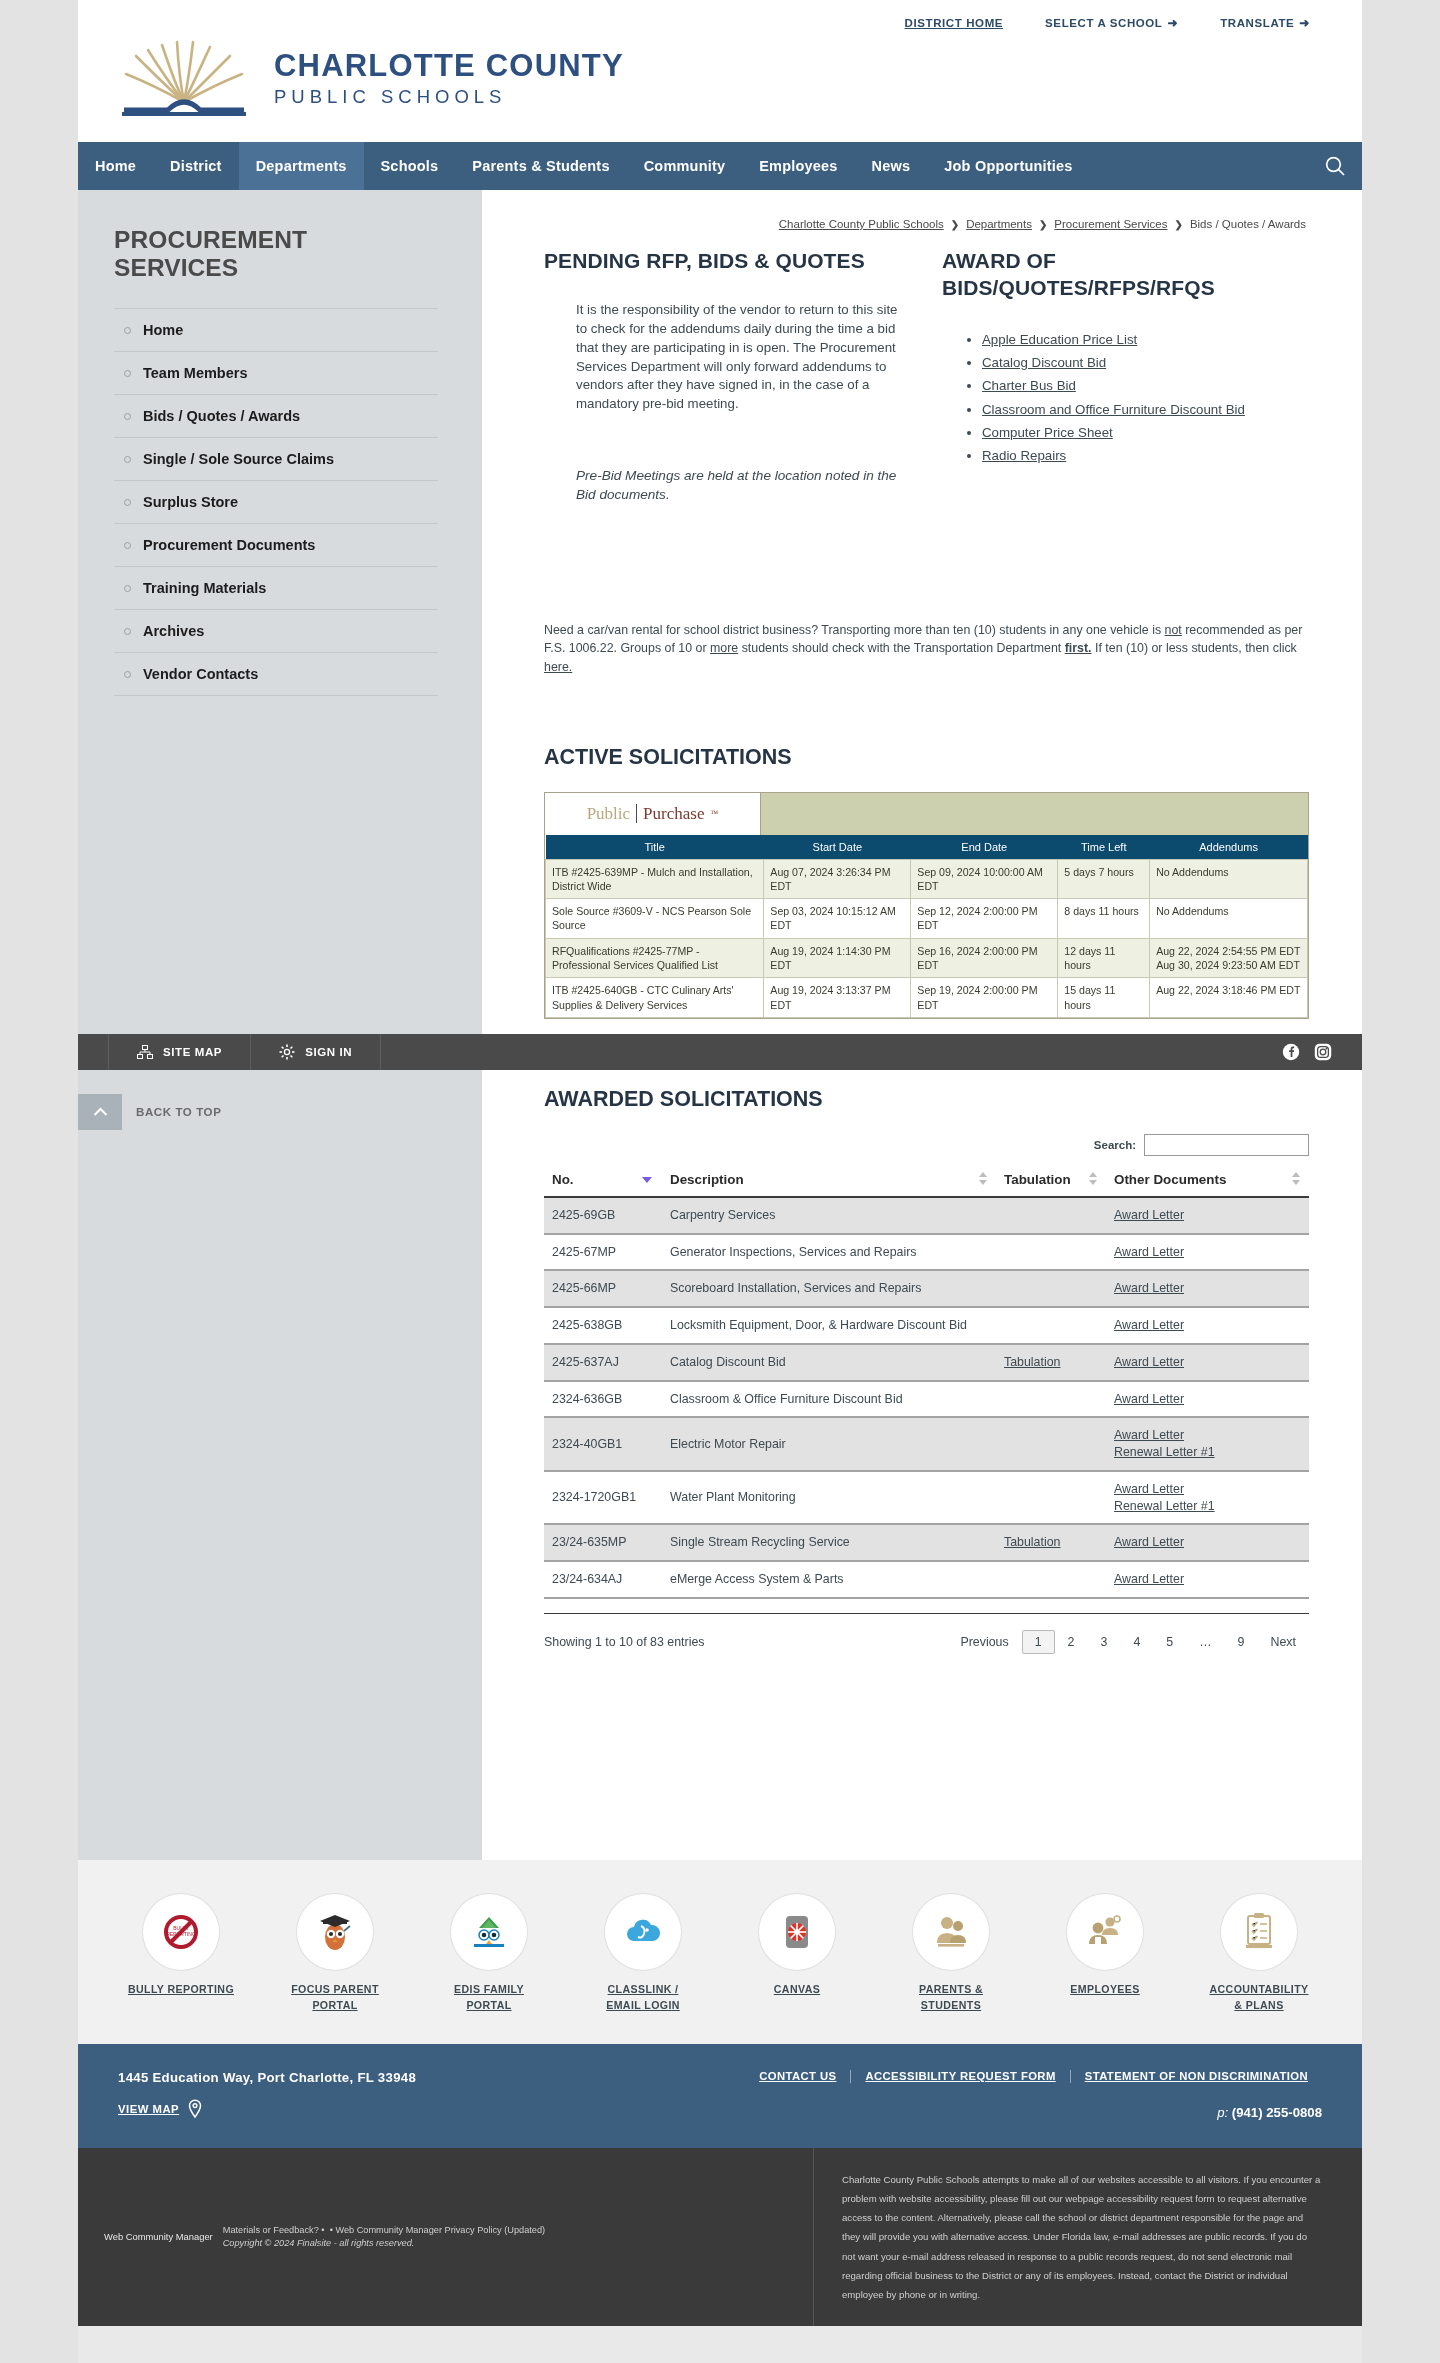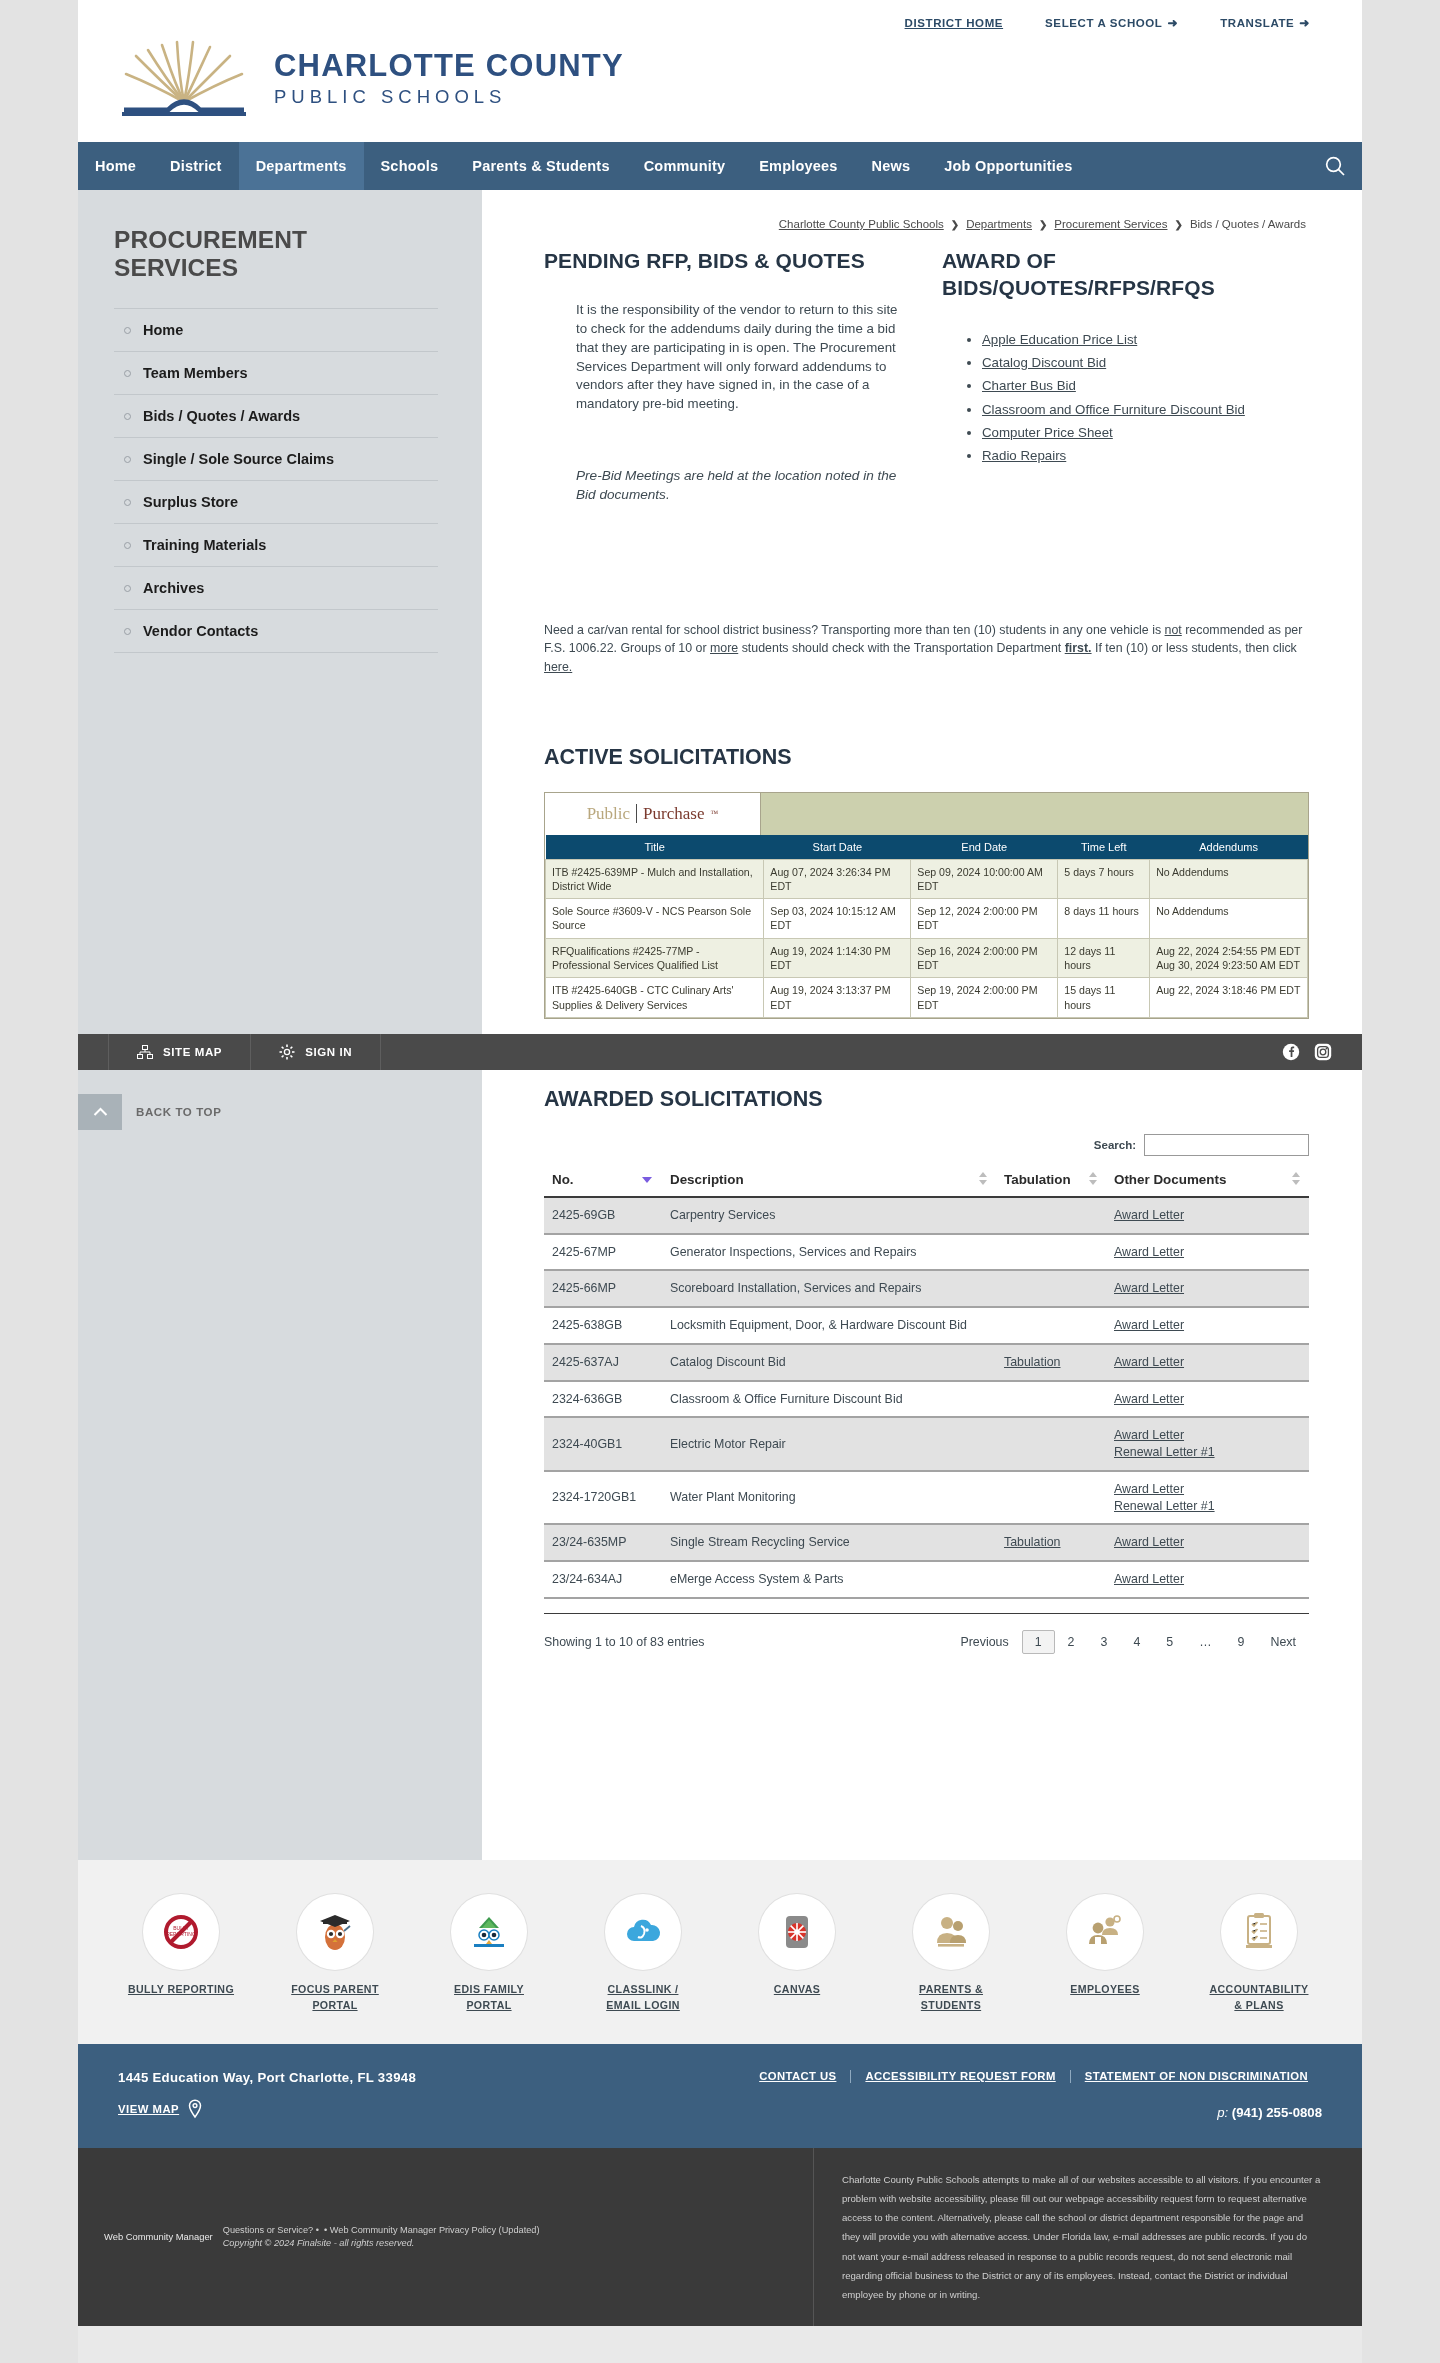--- a/index.html
+++ b/index.html
@@ -287,20 +287,26 @@
           <li>
             <a href="#">
               <span class="bullet"></span>
               <span>Single / Sole Source Claims</span>
             </a>
           </li>
           <li>
             <a href="#">
               <span class="bullet"></span>
               <span>Surplus Store</span>
+            </a>
+          </li>
+          <li>
+            <a href="#">
+              <span class="bullet"></span>
+              <span>Procurement Documents</span>
             </a>
           </li>
           <li>
             <a href="#">
               <span class="bullet"></span>
               <span>Training Materials</span>
             </a>
           </li>
           <li>
             <a href="#">
@@ -748,21 +754,21 @@
         <i>p:</i>
         <span>(941) 255-0808</span>
       </div>
     </div>
   </div>
 
   <div class="darkfoot">
     <div class="dl">
       <div class="wcm">Web Community Manager</div>
       <div class="wcmtxt">
-        <div><a href="#">Questions or Service?</a>&nbsp;<span>•</span>&nbsp; •&nbsp;<a href="#">Web Community Manager Privacy Policy (Updated)</a></div>
+        <div><a href="#">Materials or Feedback?</a>&nbsp;<span>•</span>&nbsp; •&nbsp;<a href="#">Web Community Manager Privacy Policy (Updated)</a></div>
         <div class="cp">Copyright © 2024 Finalsite - all rights reserved.</div>
       </div>
     </div>
     <div class="dr">Charlotte County Public Schools attempts to make all of our websites accessible to all visitors. If you encounter a problem with website accessibility, please fill out our webpage accessibility request form to request alternative access to the content. Alternatively, please call the school or district department responsible for the page and they will provide you with alternative access. Under Florida law, e-mail addresses are public records. If you do not want your e-mail address released in response to a public records request, do not send electronic mail regarding official business to the District or any of its employees. Instead, contact the District or individual employee by phone or in writing.</div>
   </div>
 
   <div class="tail"></div>
 
 </div>
 

